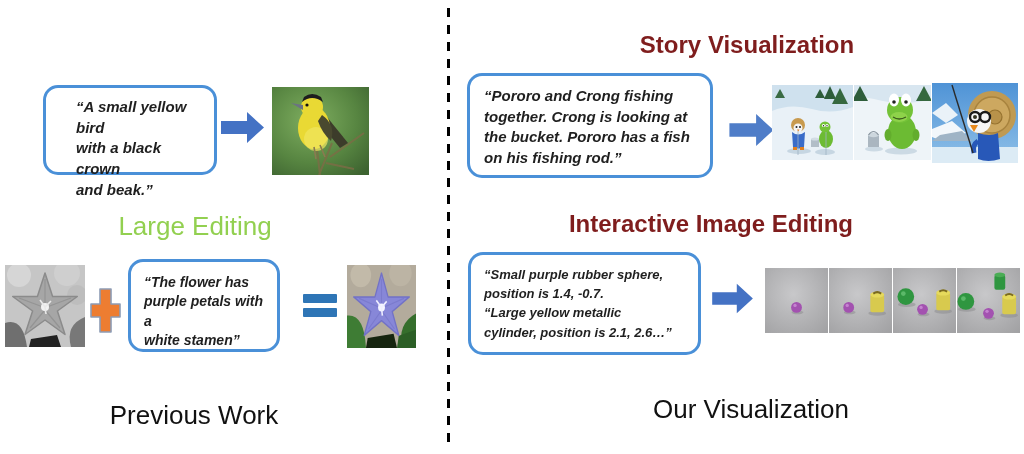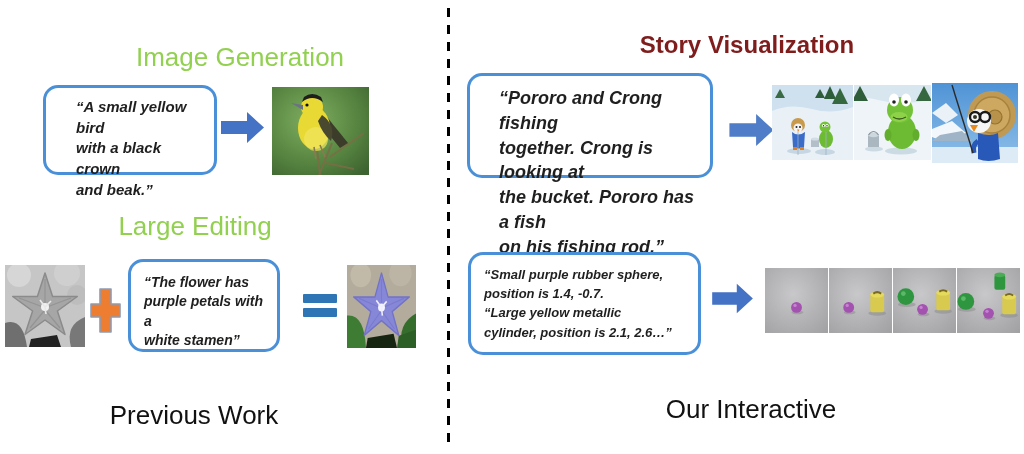--- a/index.html
+++ b/index.html
@@ -27,21 +27,20 @@
   .photo{display:block;}
   .frame-strip{display:flex;}
   .equals-bar{background:#2E75B6;width:34px;height:9px;border-radius:1px;}
   svg{display:block;}
 </style>
 </head>
 <body>
 
 <div id="canvas">
 
-  <div class="abs title green" style="left:90px;top:42px;width:300px;">Image Generation</div>
 
   <div class="abs speech-box" style="left:43px;top:85px;width:174px;height:90px;">
     <div class="speech-text" style="font-size:15px;padding:9px 6px 0 30px;">“A small yellow bird
 with a black crown
 and beak.”</div>
   </div>
 
   <div class="abs" style="left:221px;top:109px;">
     <svg width="44" height="37" viewBox="0 0 44 37">
       <polygon points="0,12 26,12 26,3 43,18.5 26,34 26,25 0,25" fill="#4472C4"></polygon>
@@ -123,21 +122,21 @@
     </svg>
   </div>
 
   <div class="abs footer-label" style="left:44px;top:400px;width:300px;">Previous Work</div>
 
   <div class="abs divider" style="left:447px;top:8px;height:438px;"></div>
 
   <div class="abs title blue" style="left:597px;top:31px;width:300px;">Story Visualization</div>
 
   <div class="abs speech-box" style="left:467px;top:73px;width:246px;height:105px;">
-    <div class="speech-text" style="font-size:18px;padding:10px 6px 0 29px;">“Pororo and Crong fishing
+    <div class="speech-text" style="font-size:15px;padding:10px 6px 0 14px;">“Pororo and Crong fishing
 together. Crong is looking at
 the bucket. Pororo has a fish
 on his fishing rod.”</div>
   </div>
 
   <div class="abs" style="left:729px;top:111px;">
     <svg width="46" height="38" viewBox="0 0 44 37">
       <polygon points="0,12 26,12 26,3 43,18.5 26,34 26,25 0,25" fill="#4f7dc8"></polygon>
     </svg>
   </div>
@@ -216,20 +215,21 @@
       <circle cx="43" cy="34" r="5" fill="none" stroke="#1a1a1a" stroke-width="2.4"></circle>
       <circle cx="53" cy="34" r="5" fill="none" stroke="#1a1a1a" stroke-width="2.4"></circle>
       <circle cx="43" cy="34" r="2" fill="#332"></circle>
       <path d="M38 42 L46 42 L42 49 Z" fill="#e88a1e"></path>
       <path d="M46 50 Q58 54 66 50 L68 76 Q56 80 46 76 Z" fill="#2858b8"></path>
       <path d="M46 58 Q40 62 42 70" stroke="#2858b8" stroke-width="5" fill="none"></path>
       <path d="M41 70 L20 2" stroke="#2b2b2b" stroke-width="1.4"></path>
     </svg>
   </div>
 
+  <div class="abs title blue" style="left:561px;top:210px;width:300px;">Interactive Image Editing</div>
 
   <div class="abs speech-box" style="left:468px;top:252px;width:233px;height:103px;">
     <div class="speech-text" style="font-size:13px;padding:10px 12px 0 13px;line-height:1.48;">“Small purple rubber sphere,
 position is 1.4, -0.7.
 “Large yellow metallic
 cylinder, position is 2.1, 2.6…”</div>
   </div>
 
   <div class="abs" style="left:709px;top:281px;">
     <svg width="48" height="35" viewBox="0 0 44 37">
@@ -313,15 +313,15 @@
         <circle cx="32" cy="46" r="5.5" fill="#a352b0"></circle>
         <circle cx="30.5" cy="44" r="1.7" fill="#c583d0"></circle>
         <ellipse cx="53" cy="48" rx="9" ry="2.5" fill="#8a8a8c" opacity="0.5"></ellipse>
         <rect x="46" y="29" width="14" height="18" rx="2" fill="#d8ca4e"></rect>
         <ellipse cx="53" cy="29" rx="7" ry="3" fill="#e6da5c"></ellipse>
         <path d="M49 28 Q53 25 57 28" stroke="#7a6a20" stroke-width="2" fill="none"></path>
       </svg>
     </div>
   </div>
 
-  <div class="abs footer-label" style="left:601px;top:394px;width:300px;">Our Interactive</div>
+  <div class="abs footer-label" style="left:601px;top:394px;width:300px;">Our Visualization</div>
 
 </div>
 
 </body></html>

